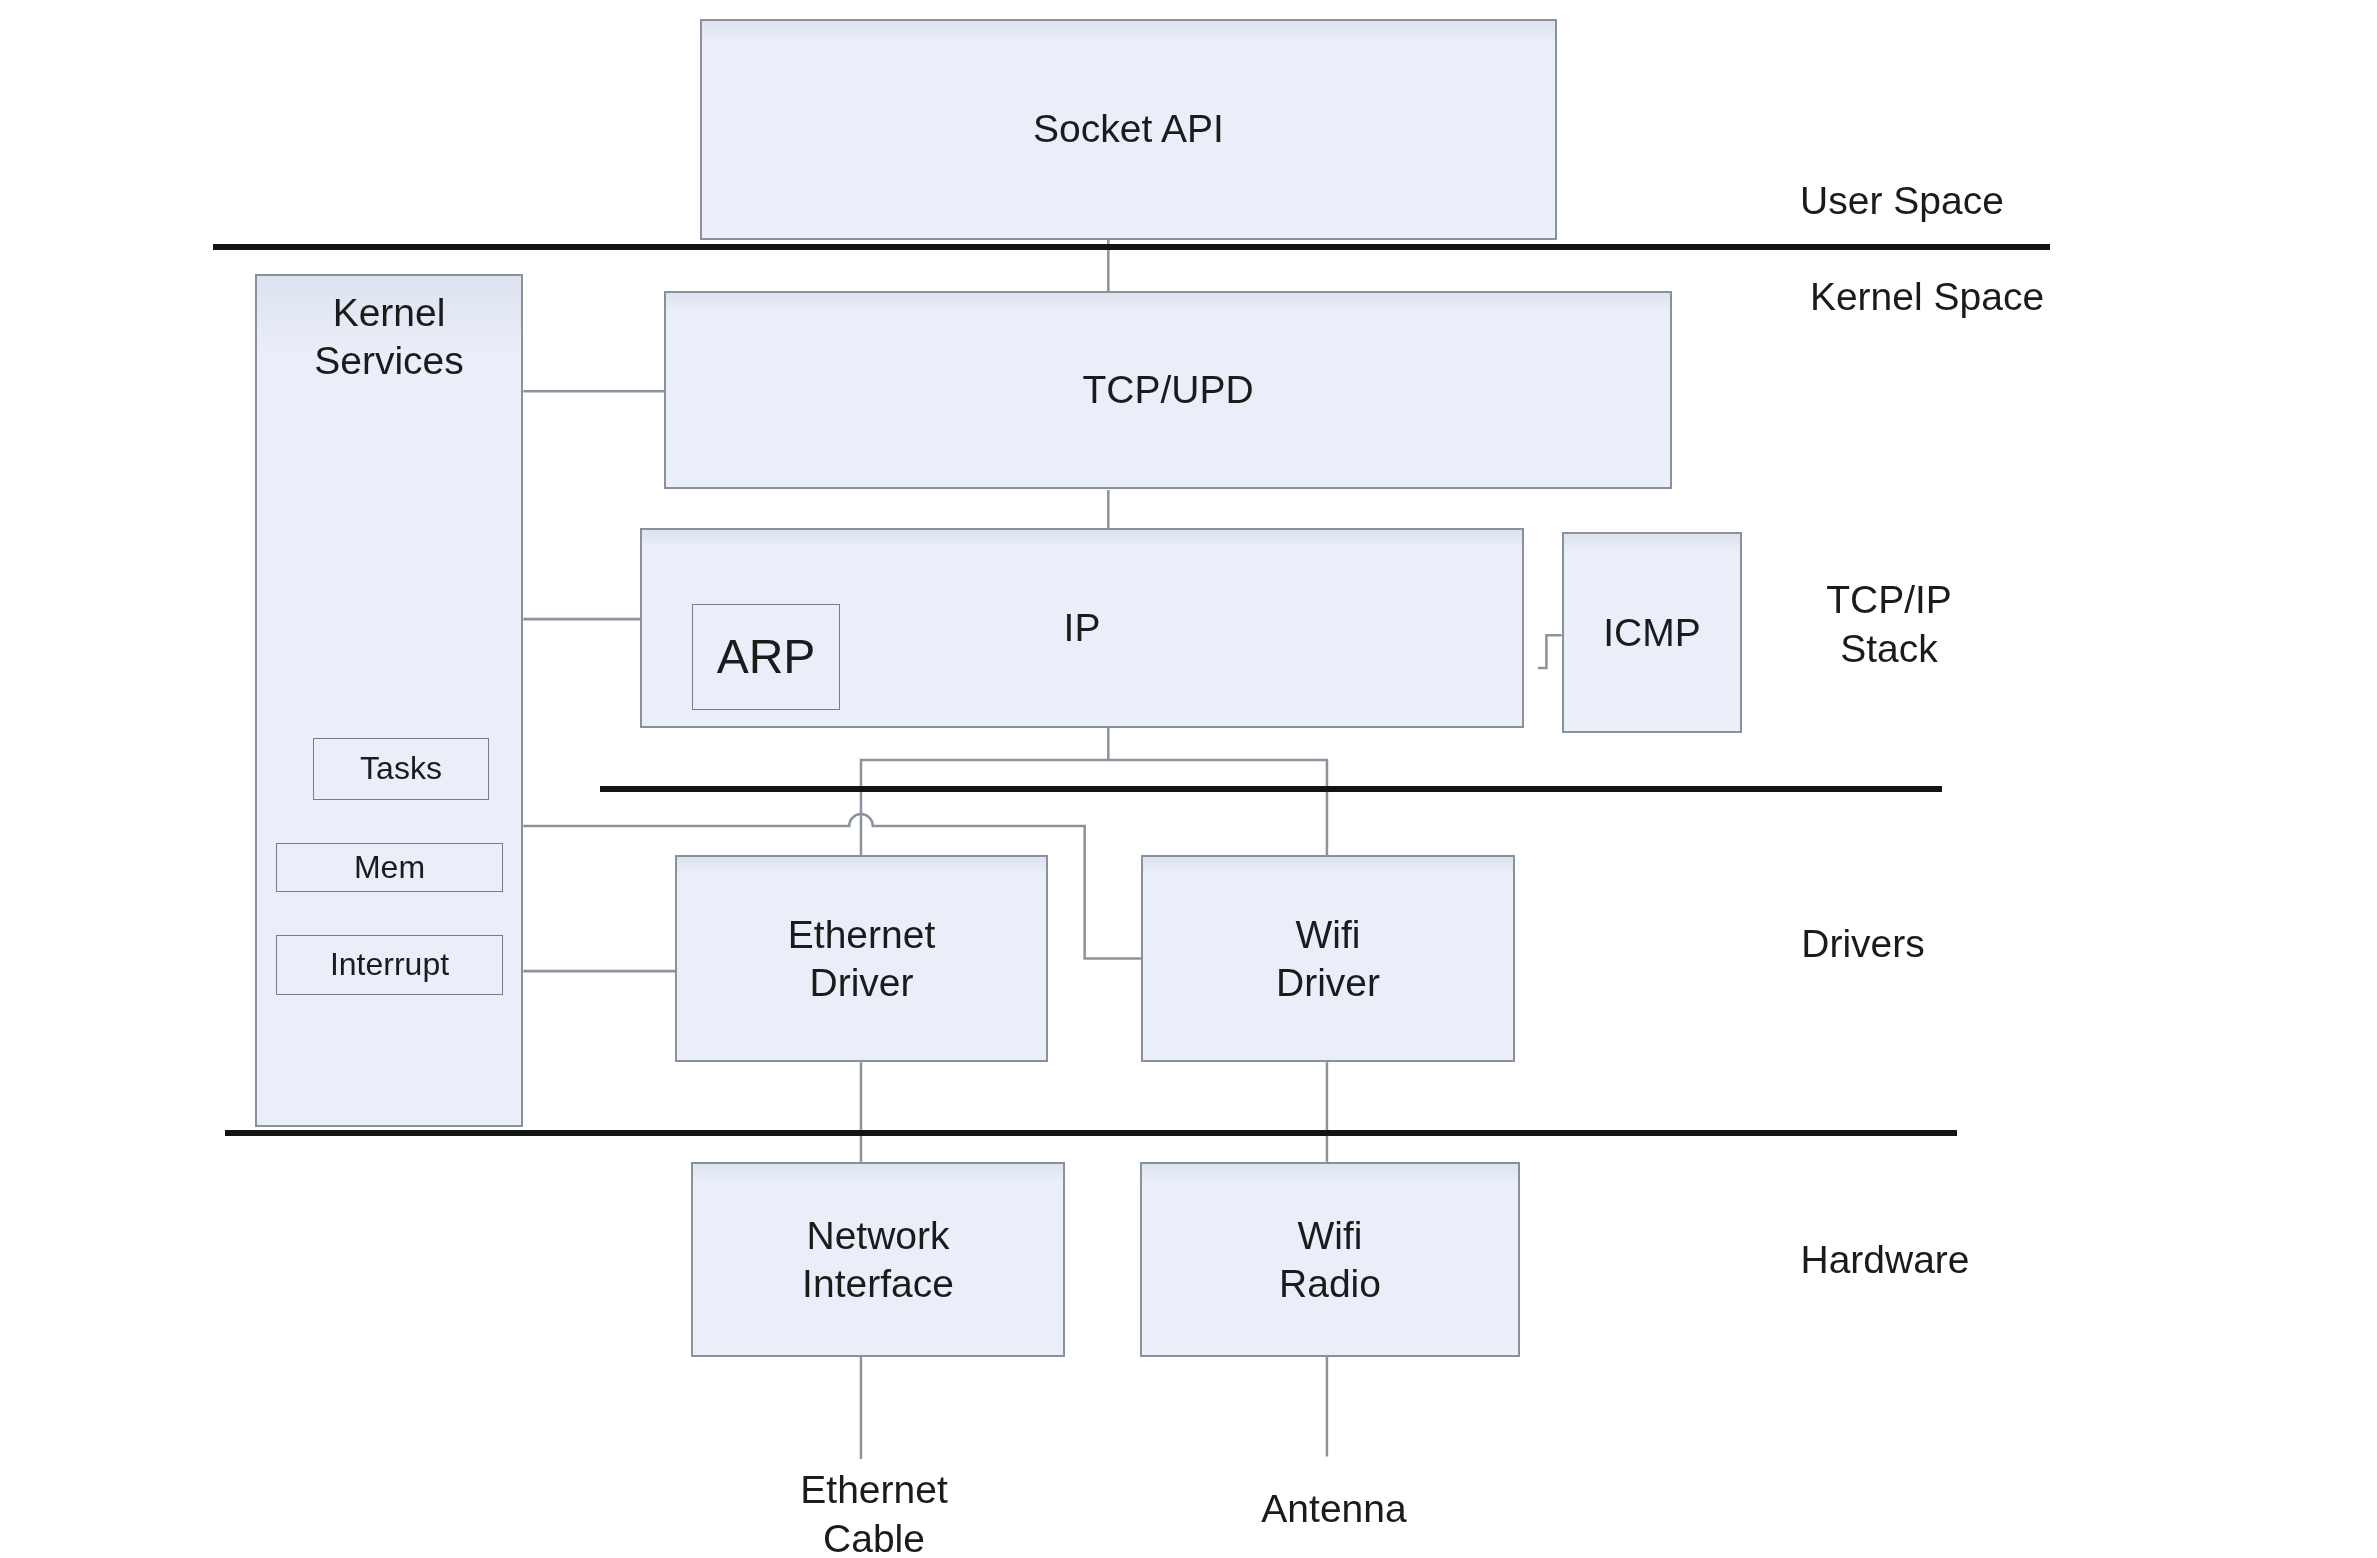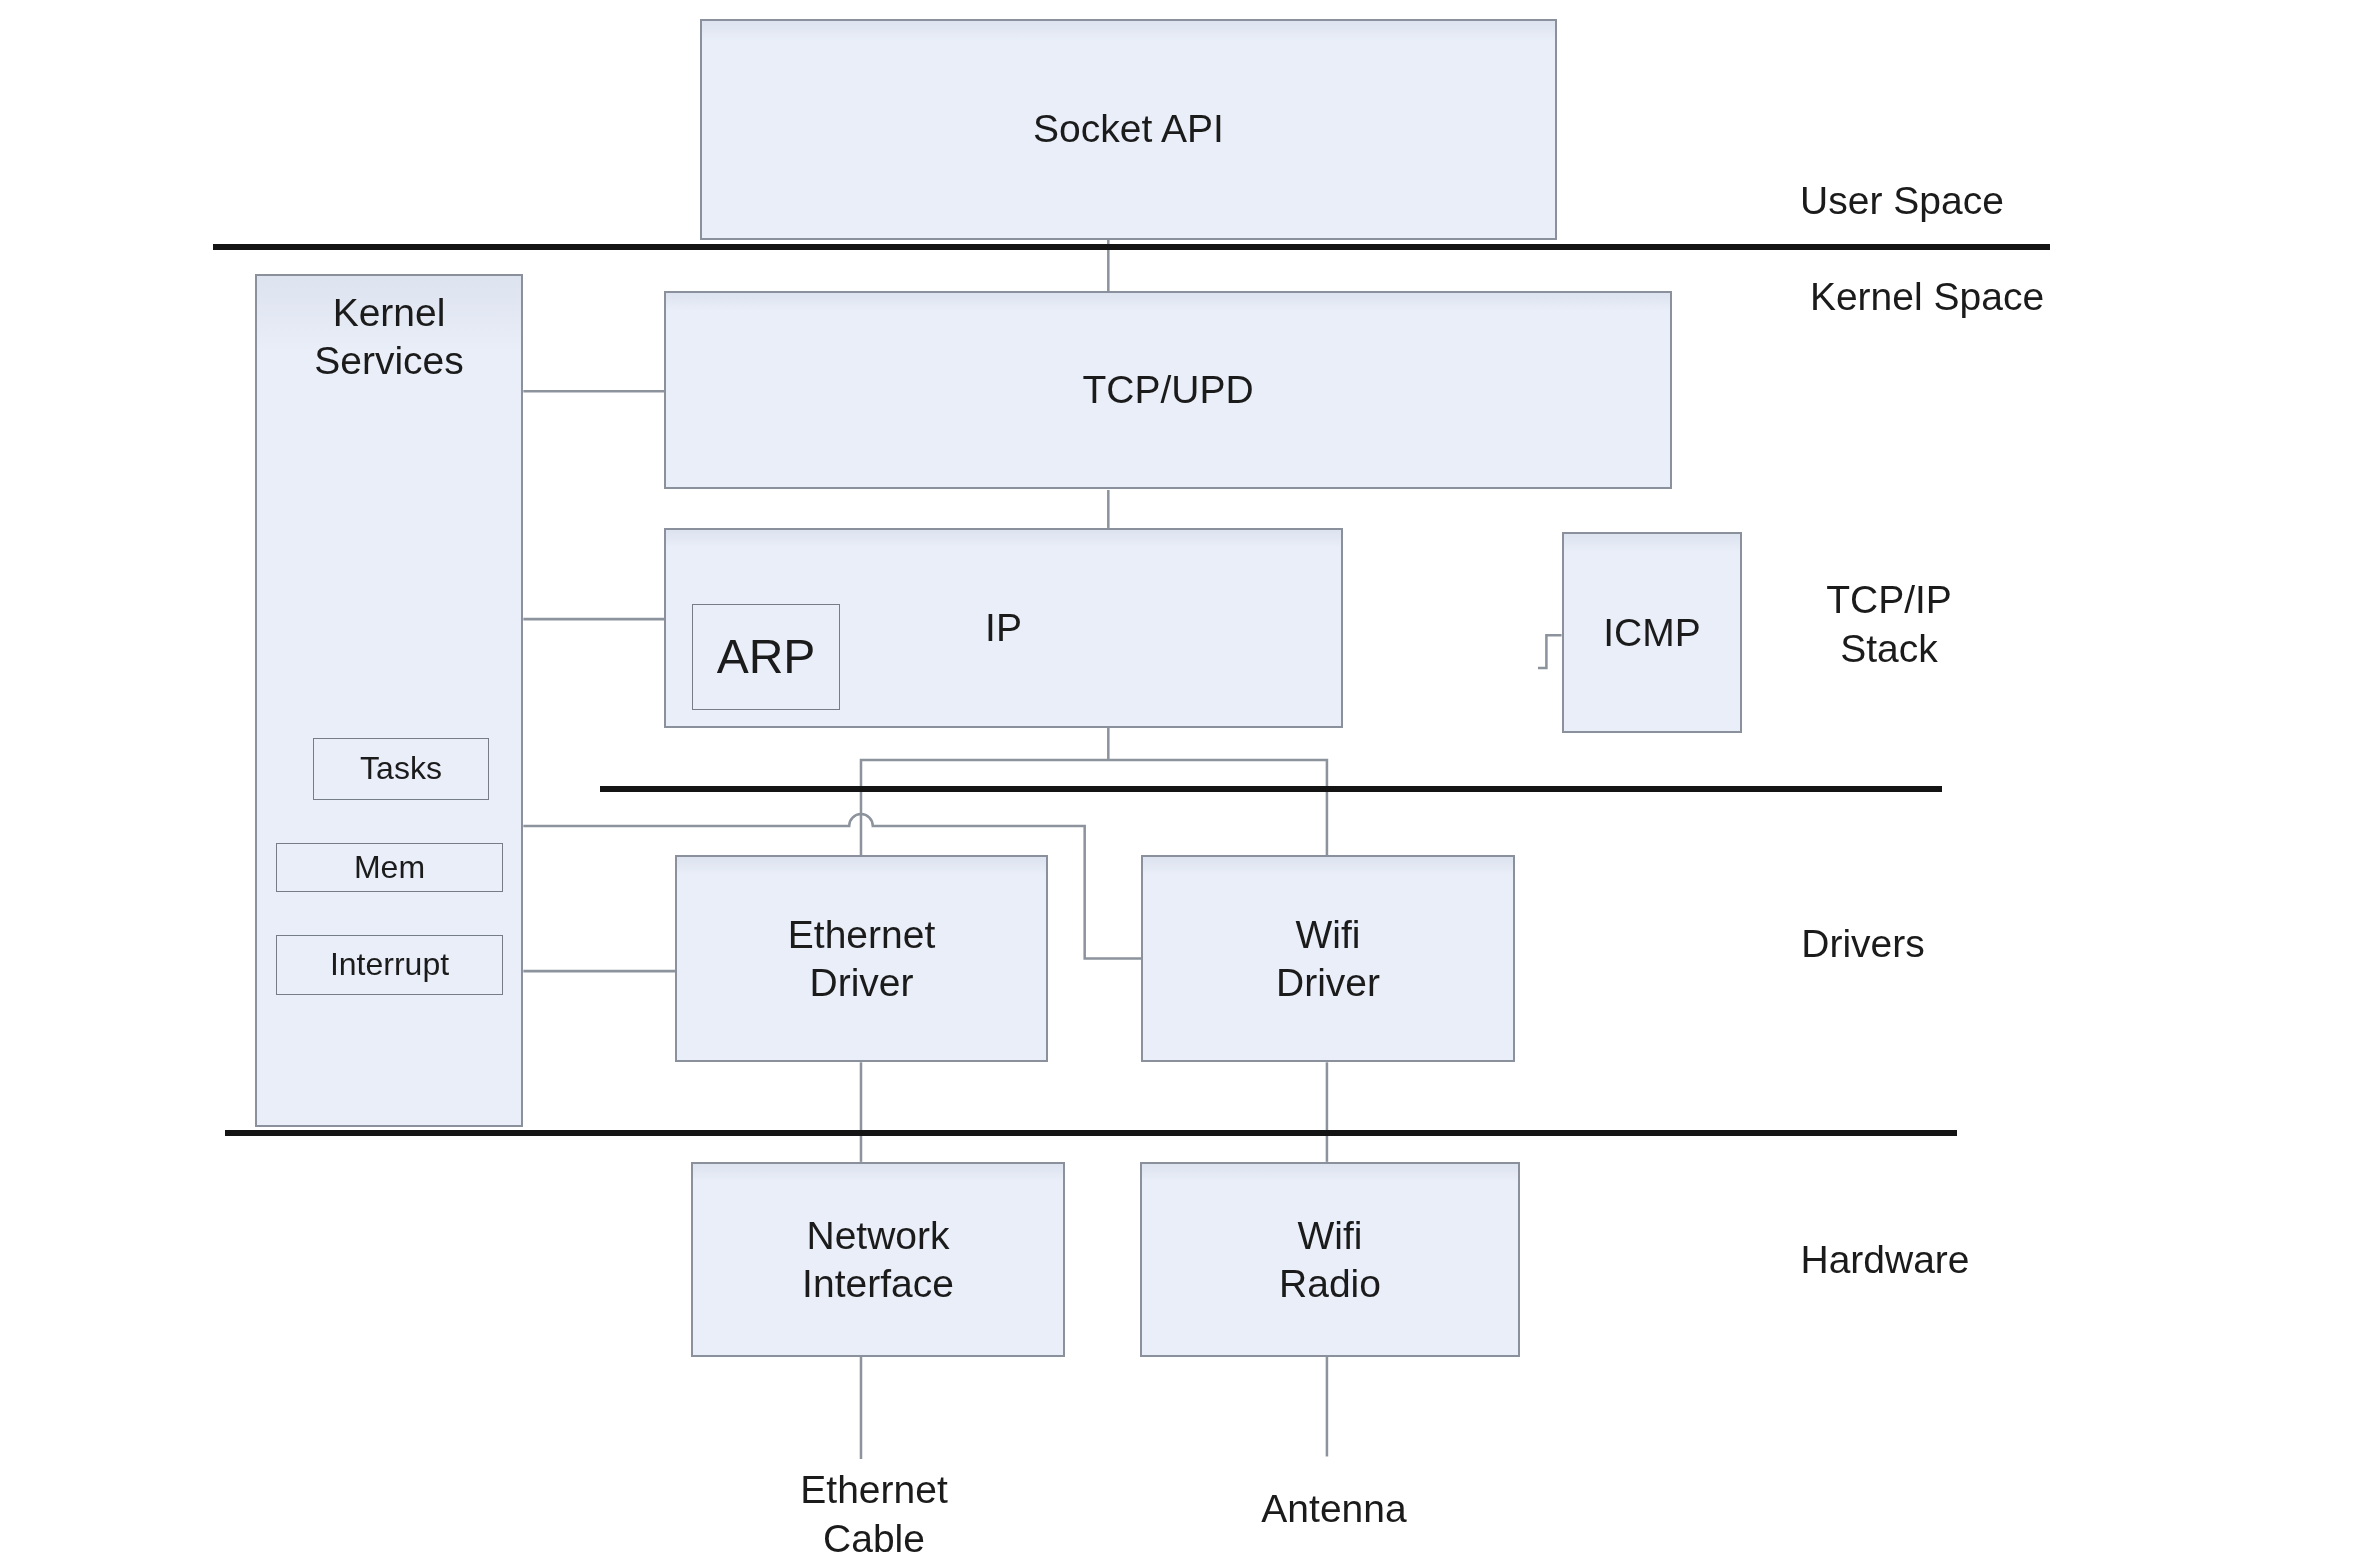--- a/index.html
+++ b/index.html
@@ -104,21 +104,21 @@
 
   <div class="box label-top" style="left:255px;top:274px;width:268px;height:853px;">
     <span>Kernel
 Services</span>
   </div>
 
   <div class="box" style="left:664px;top:291px;width:1008px;height:198px;">
     <span>TCP/UPD</span>
   </div>
 
-  <div class="box" style="left:664px;top:528px;width:679px;height:200px;">
+  <div class="box" style="left:640px;top:528px;width:884px;height:200px;">
     <span>IP</span>
   </div>
 
   <div class="box inner" style="left:692px;top:604px;width:148px;height:106px;font-size:48px;">
     <span>ARP</span>
   </div>
 
   <div class="box" style="left:1562px;top:532px;width:180px;height:201px;">
     <span>ICMP</span>
   </div>

